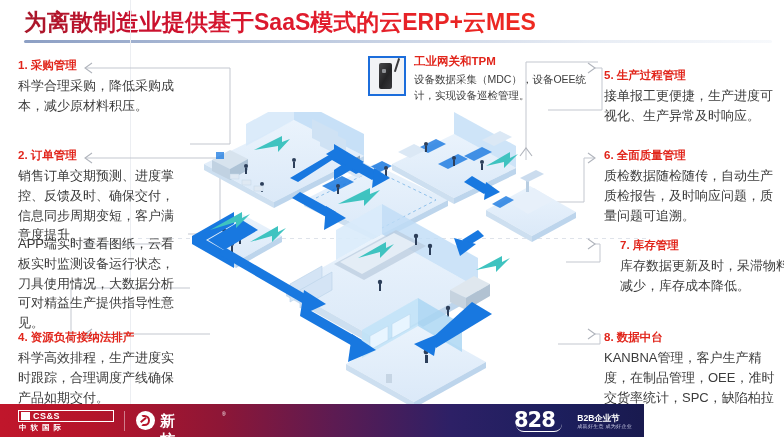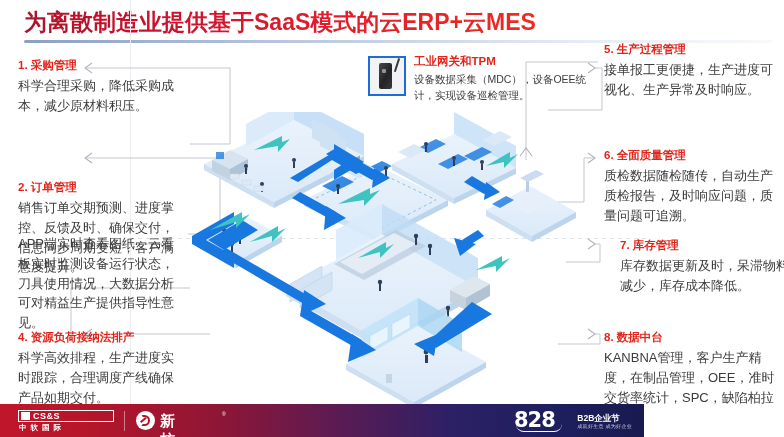--- a/index.html
+++ b/index.html
@@ -39,24 +39,24 @@
   .blk h3{
     margin:0 0 3px 0;font-size:11.5px;font-weight:bold;color:#e1251b;
     letter-spacing:0px;white-space:nowrap;
   }
   .blk p{
     margin:0;font-size:13px;line-height:1.52;color:#3c3c3c;
     letter-spacing:0px;
   }
 
   .L1{left:18px;top:58px;}
-  .L2{left:18px;top:148px;margin-top:32px;}
+  .L2{left:18px;top:148px;}
   .L3{left:18px;top:234px;}
   .L4{left:18px;top:330px;}
-  .R1{left:604px;top:42px;}
+  .R1{left:604px;top:68px;}
   .R2{left:604px;top:148px;}
   .R3{left:620px;top:238px;}
   .R4{left:604px;top:330px;}
 
   
   .gw{position:absolute;left:368px;top:54px;width:220px;}
   .gw-img{
     position:absolute;left:0;top:2px;width:38px;height:40px;
     border:2px solid #1c6ddb;background:#f2f3f5;box-sizing:border-box;
   }

